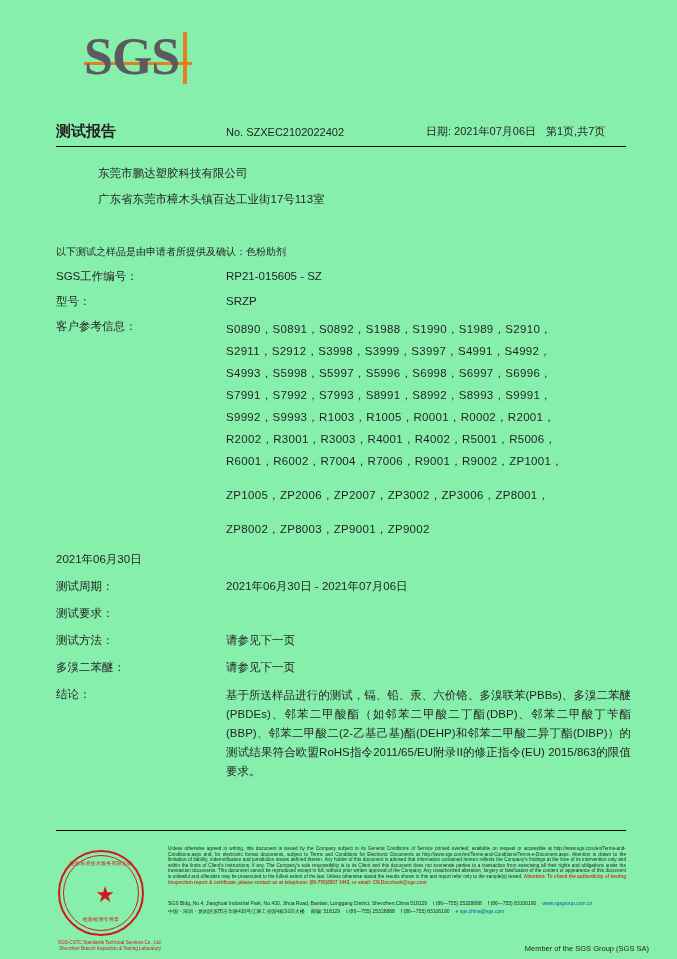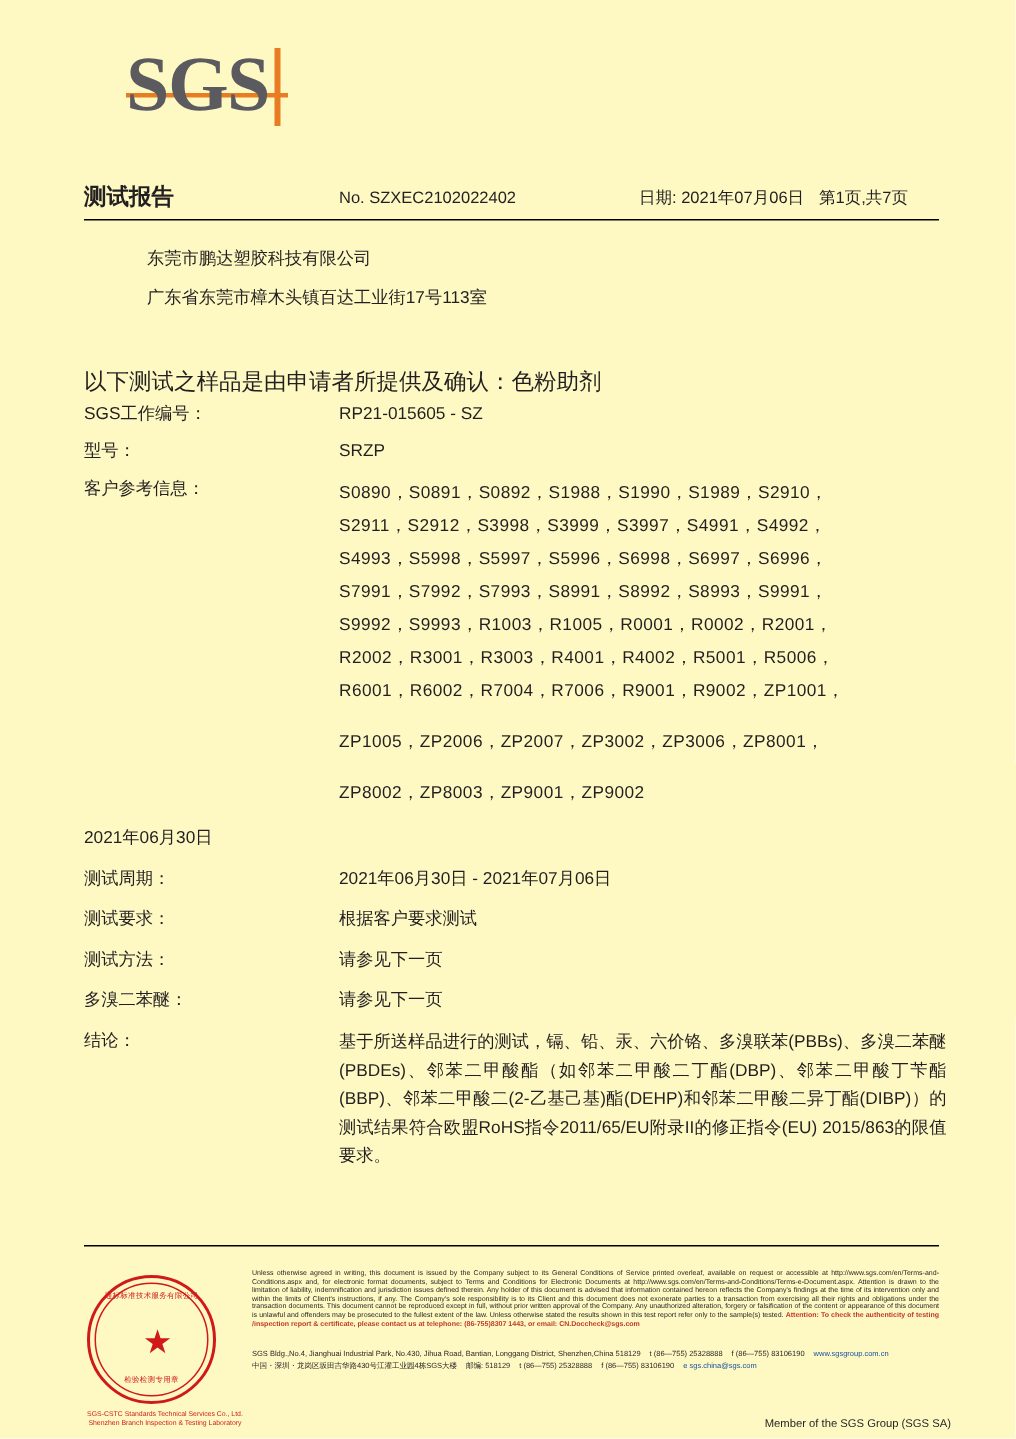--- a/index.html
+++ b/index.html
@@ -11,21 +11,21 @@
     width: 677px;
     height: 959px;
     position: relative;
     font-family: "Liberation Sans", sans-serif;
     color: #231f20;
     overflow: hidden;
   }
   .page {
     position: absolute;
     inset: 0;
-    background: #fef9c3;
+    background: #86efac;
   }
   
   .logo-block {
     position: absolute;
     left: 84px;
     top: 30px;
     width: 120px;
     height: 62px;
   }
   .logo-text {
@@ -99,21 +99,21 @@
     font-size: 11.5px;
     line-height: 26px;
     margin-left: 42px;
   }
 
   
   .statement {
     position: absolute;
     left: 56px;
     top: 245px;
-    font-size: 15px;
+    font-size: 10px;
   }
 
   
   .fields {
     position: absolute;
     left: 56px;
     top: 268px;
     width: 575px;
     font-size: 11.5px;
   }
@@ -228,21 +228,21 @@
     line-height: 7.6px;
     color: #231f20;
   }
   .footer-addr .row {
     display: flex;
     gap: 6px;
   }
   .footer-addr .link { color: #1a4fa0; }
   .member {
     position: absolute;
-    right: 43px;
+    right: 28px;
     top: 944px;
     font-size: 7.5px;
     color: #231f20;
   }
 </style>
 </head>
 <body>
 
 <div class="page">
 
@@ -298,21 +298,20 @@
       <div class="field-value">2021年06月30日</div>
     </div>
 
     <div class="field-row">
       <div class="field-label">测试周期：</div>
       <div class="field-value">2021年06月30日 - 2021年07月06日</div>
     </div>
 
     <div class="field-row">
       <div class="field-label">测试要求：</div>
-      <div class="field-value">根据客户要求测试</div>
     </div>
 
     <div class="field-row">
       <div class="field-label">测试方法：</div>
       <div class="field-value">请参见下一页</div>
     </div>
 
     <div class="field-row">
       <div class="field-label">多溴二苯醚：</div>
       <div class="field-value">请参见下一页</div>

